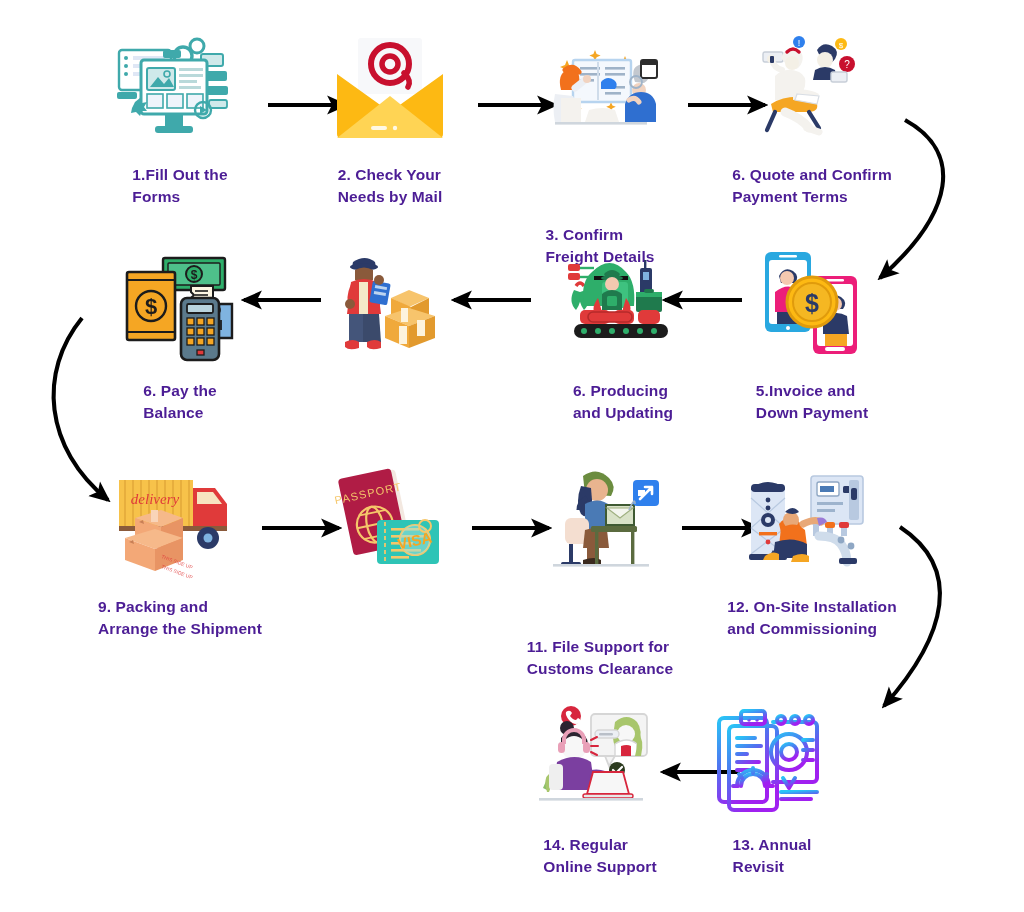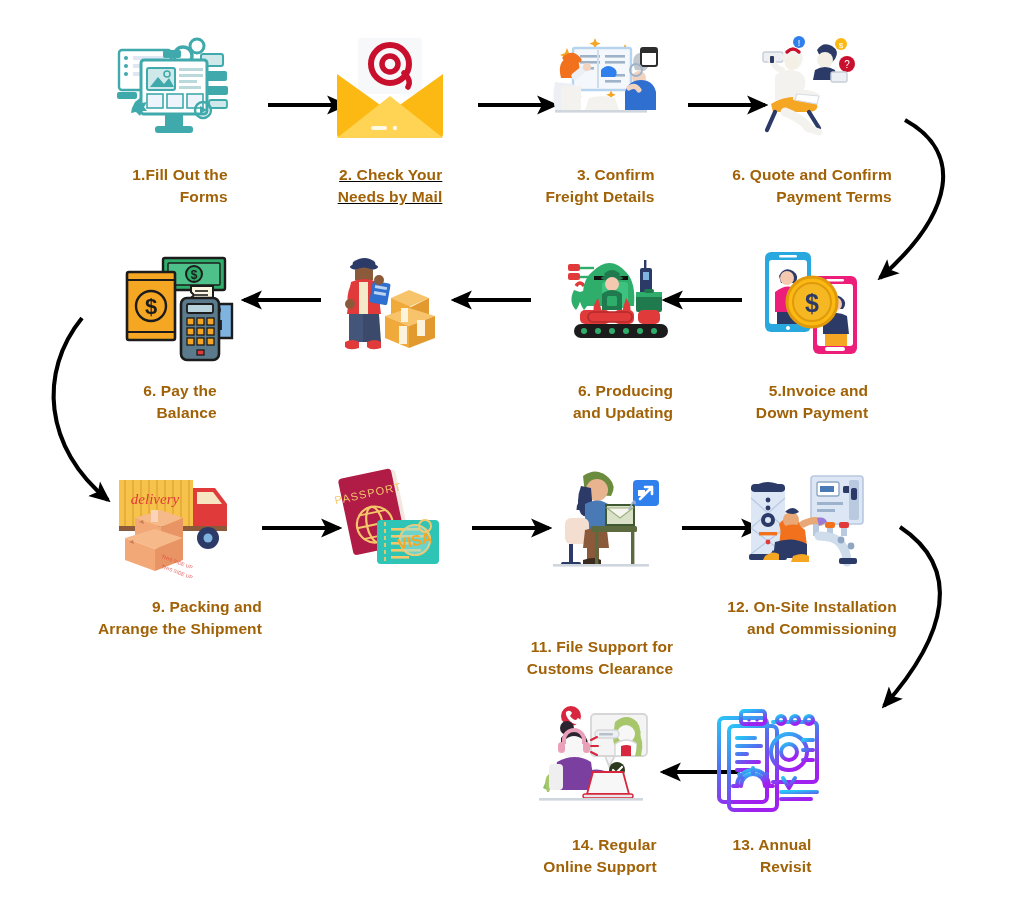--- a/index.html
+++ b/index.html
@@ -29,24 +29,24 @@
     align-items: center;
   }
   .node-art {
     width: 150px; height: 120px;
     position: relative;
     display: flex; align-items: center; justify-content: center;
   }
   .node-art svg { display: block; overflow: visible; }
   .node-label {
     margin-top: 14px;
-    text-align: right;
+    text-align: left;
     font-size: 15.5px;
     line-height: 1.45;
-    color: #a16207;
+    color: #4c1d95;
     font-weight: 600;
     letter-spacing: .1px;
     white-space: pre-line;
   }
 </style>
 </head>
 <body>
 
 <div id="flow">
 
@@ -113,38 +113,38 @@
         <circle cx="98" cy="80" r="8" fill="none" stroke="#3fa9ab" stroke-width="2.4"></circle>
         <path d="M95 76 l7 4 l-7 4 z" fill="#3fa9ab"></path>
         <rect x="60" y="84" width="18" height="12" fill="#3fa9ab"></rect>
         <rect x="50" y="96" width="38" height="7" rx="3" fill="#3fa9ab"></rect>
       </svg>
     </div>
     <div class="node-label">1.Fill Out the
 Forms</div>
   </div>
 
-  <div class="node" style="left:290px; top:30px;text-decoration:underline;">
+  <div class="node" style="left:290px; top:30px;">
     <div class="node-art">
       <svg width="150" height="120" viewBox="0 0 150 120">
         <rect x="43" y="8" width="64" height="56" rx="3" fill="#f7f8fa"></rect>
         <circle cx="75" cy="34" r="19" fill="none" stroke="#c8102e" stroke-width="6"></circle>
         <circle cx="75" cy="34" r="8" fill="none" stroke="#c8102e" stroke-width="5.5"></circle>
         <path d="M89 43 q8 8 4 14" stroke="#c8102e" stroke-width="5.5" fill="none" stroke-linecap="round"></path>
         <path d="M22 44 L75 82 L128 44 L128 104 a4 4 0 0 1 -4 4 L26 108 a4 4 0 0 1 -4 -4 Z" fill="#fdb913"></path>
         <path d="M22 108 L75 66 L128 108 Z" fill="#ffd454"></path>
         <rect x="56" y="96" width="16" height="4" rx="2" fill="#fff" opacity=".85"></rect>
         <circle cx="80" cy="98" r="2.2" fill="#fff" opacity=".85"></circle>
       </svg>
     </div>
     <div class="node-label">2. Check Your
 Needs by Mail</div>
   </div>
 
-  <div class="node" style="left:500px; top:30px;">
+  <div class="node" style="left:500px; top:42px;gap:48px;">
     <div class="node-art">
       <svg width="150" height="120" viewBox="0 0 150 120">
         <g fill="#f5a623">
           <path d="M42 18 l2 5 l5 2 l-5 2 l-2 5 l-2 -5 l-5 -2 l5 -2 z"></path>
           <path d="M70 8 l1.6 4 l4 1.6 l-4 1.6 l-1.6 4 l-1.6 -4 l-4 -1.6 l4 -1.6 z"></path>
           <path d="M100 14 l1.6 4 l4 1.6 l-4 1.6 l-1.6 4 l-1.6 -4 l-4 -1.6 l4 -1.6 z"></path>
           <path d="M52 62 l1.4 3.4 l3.4 1.4 l-3.4 1.4 l-1.4 3.4 l-1.4 -3.4 l-3.4 -1.4 l3.4 -1.4 z"></path>
           <path d="M86 60 l1.4 3.4 l3.4 1.4 l-3.4 1.4 l-1.4 3.4 l-1.4 -3.4 l-3.4 -1.4 l3.4 -1.4 z"></path>
         </g>
         <rect x="48" y="18" width="58" height="42" rx="2" fill="#f4f8fd" stroke="#b7d4ef" stroke-width="2.4"></rect>

